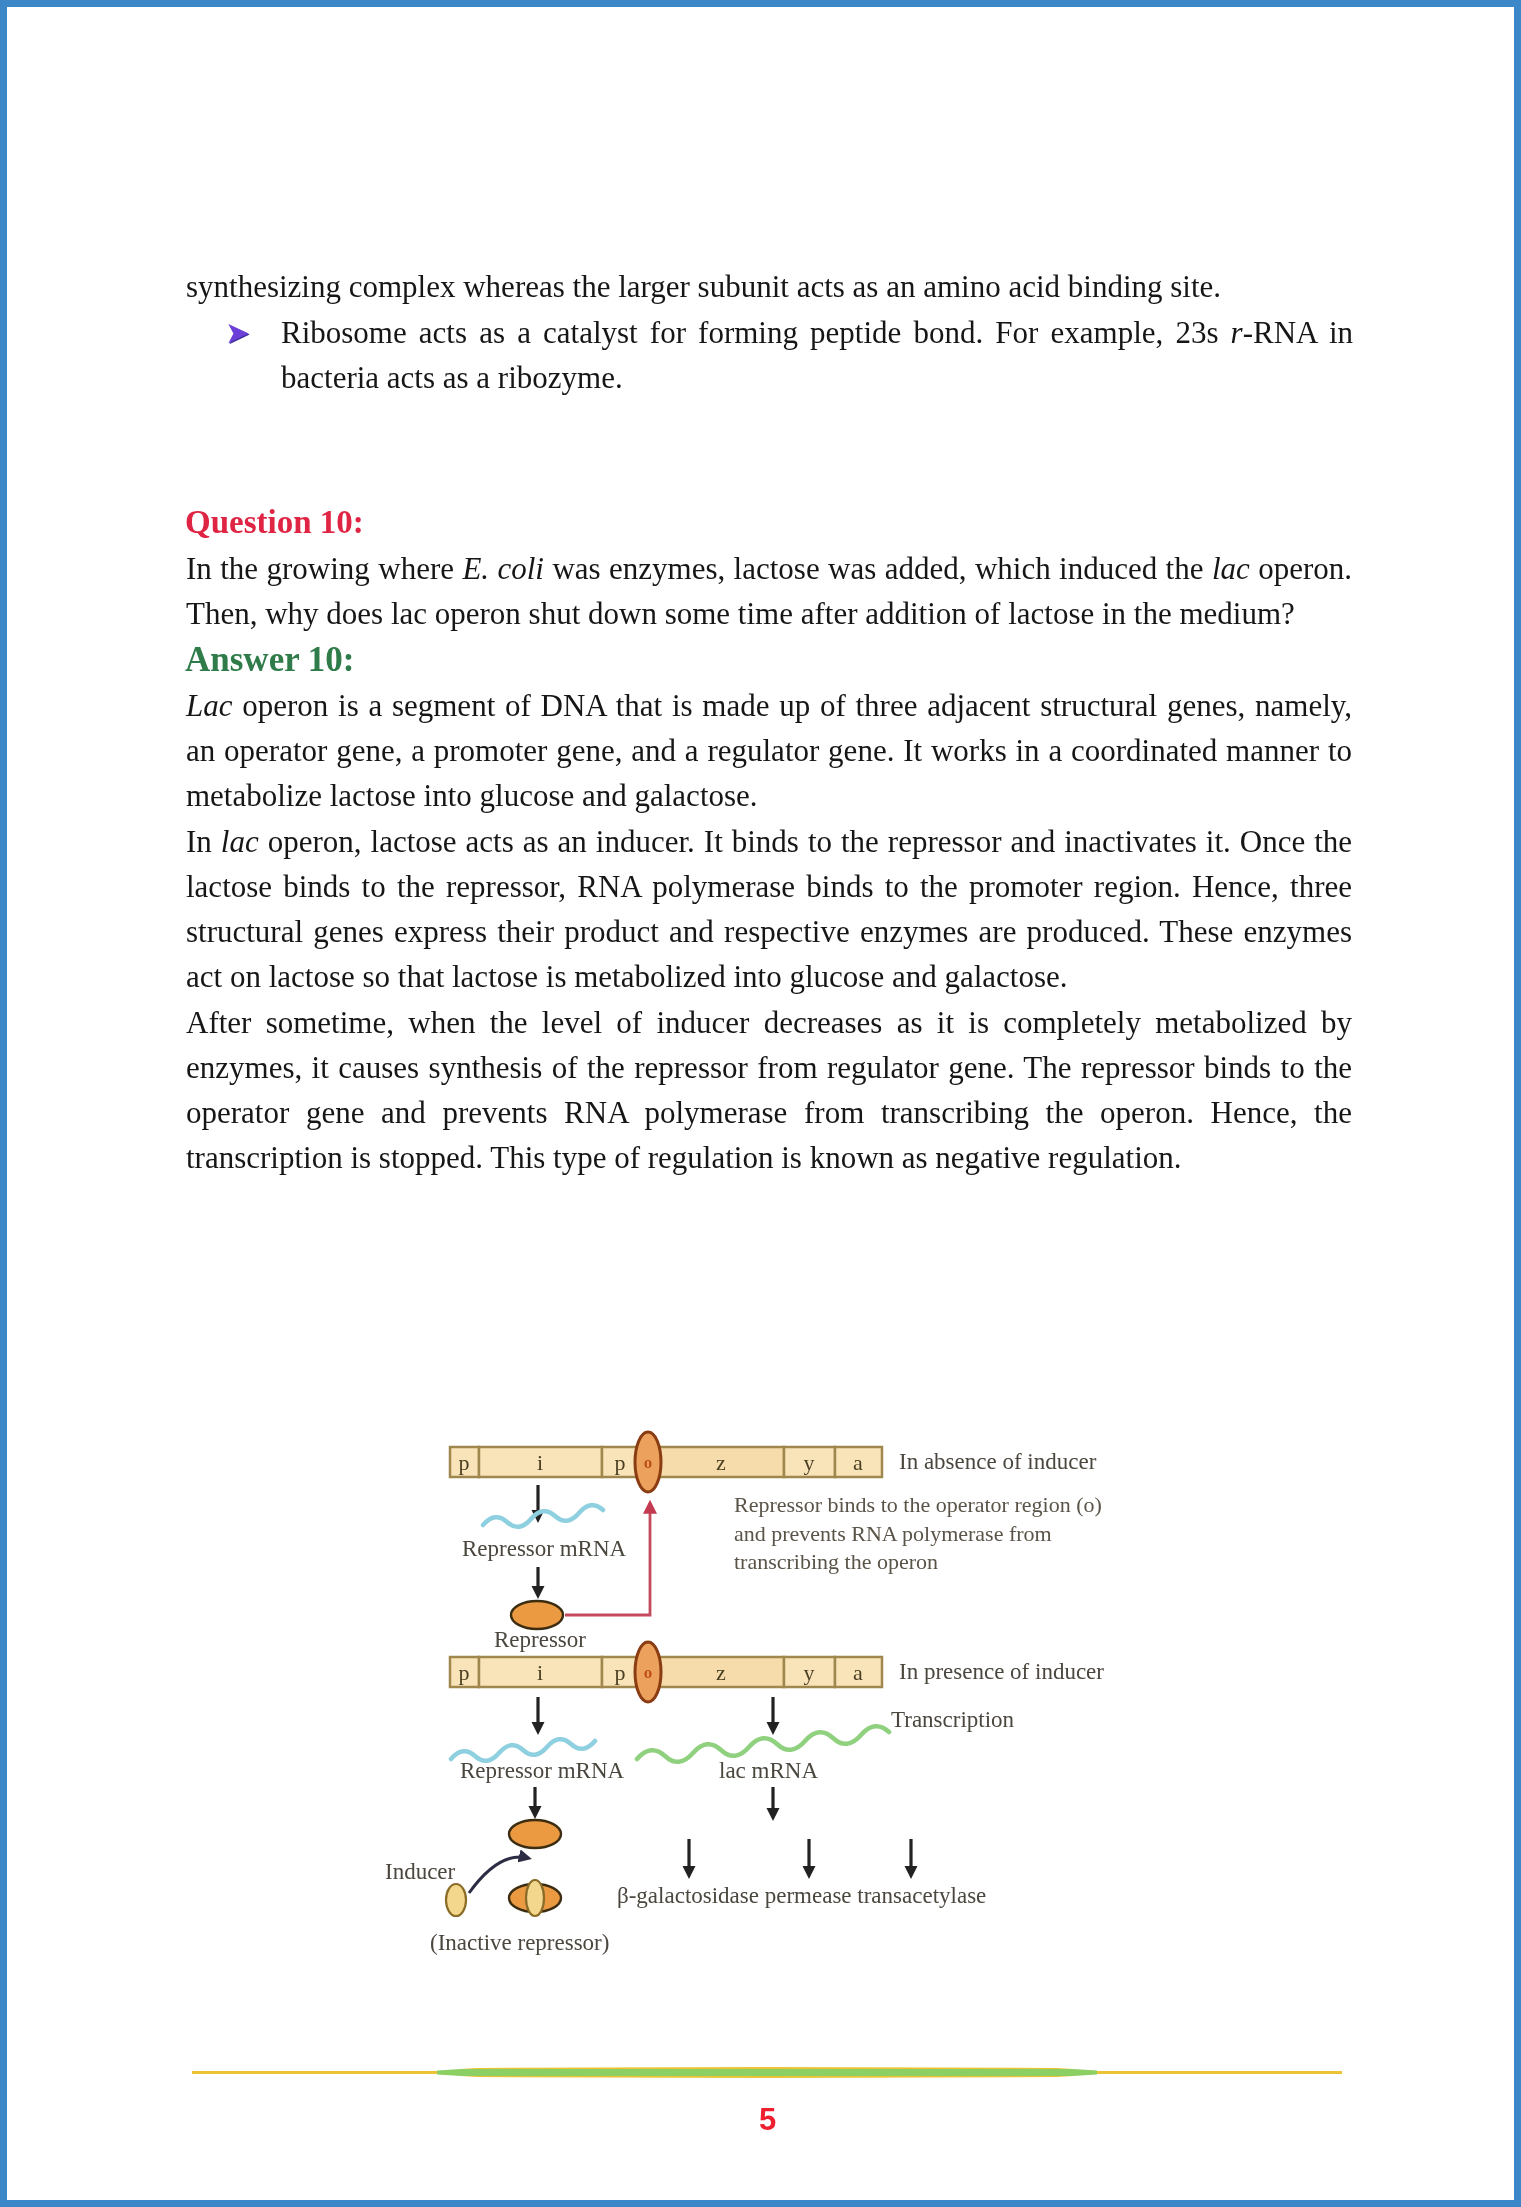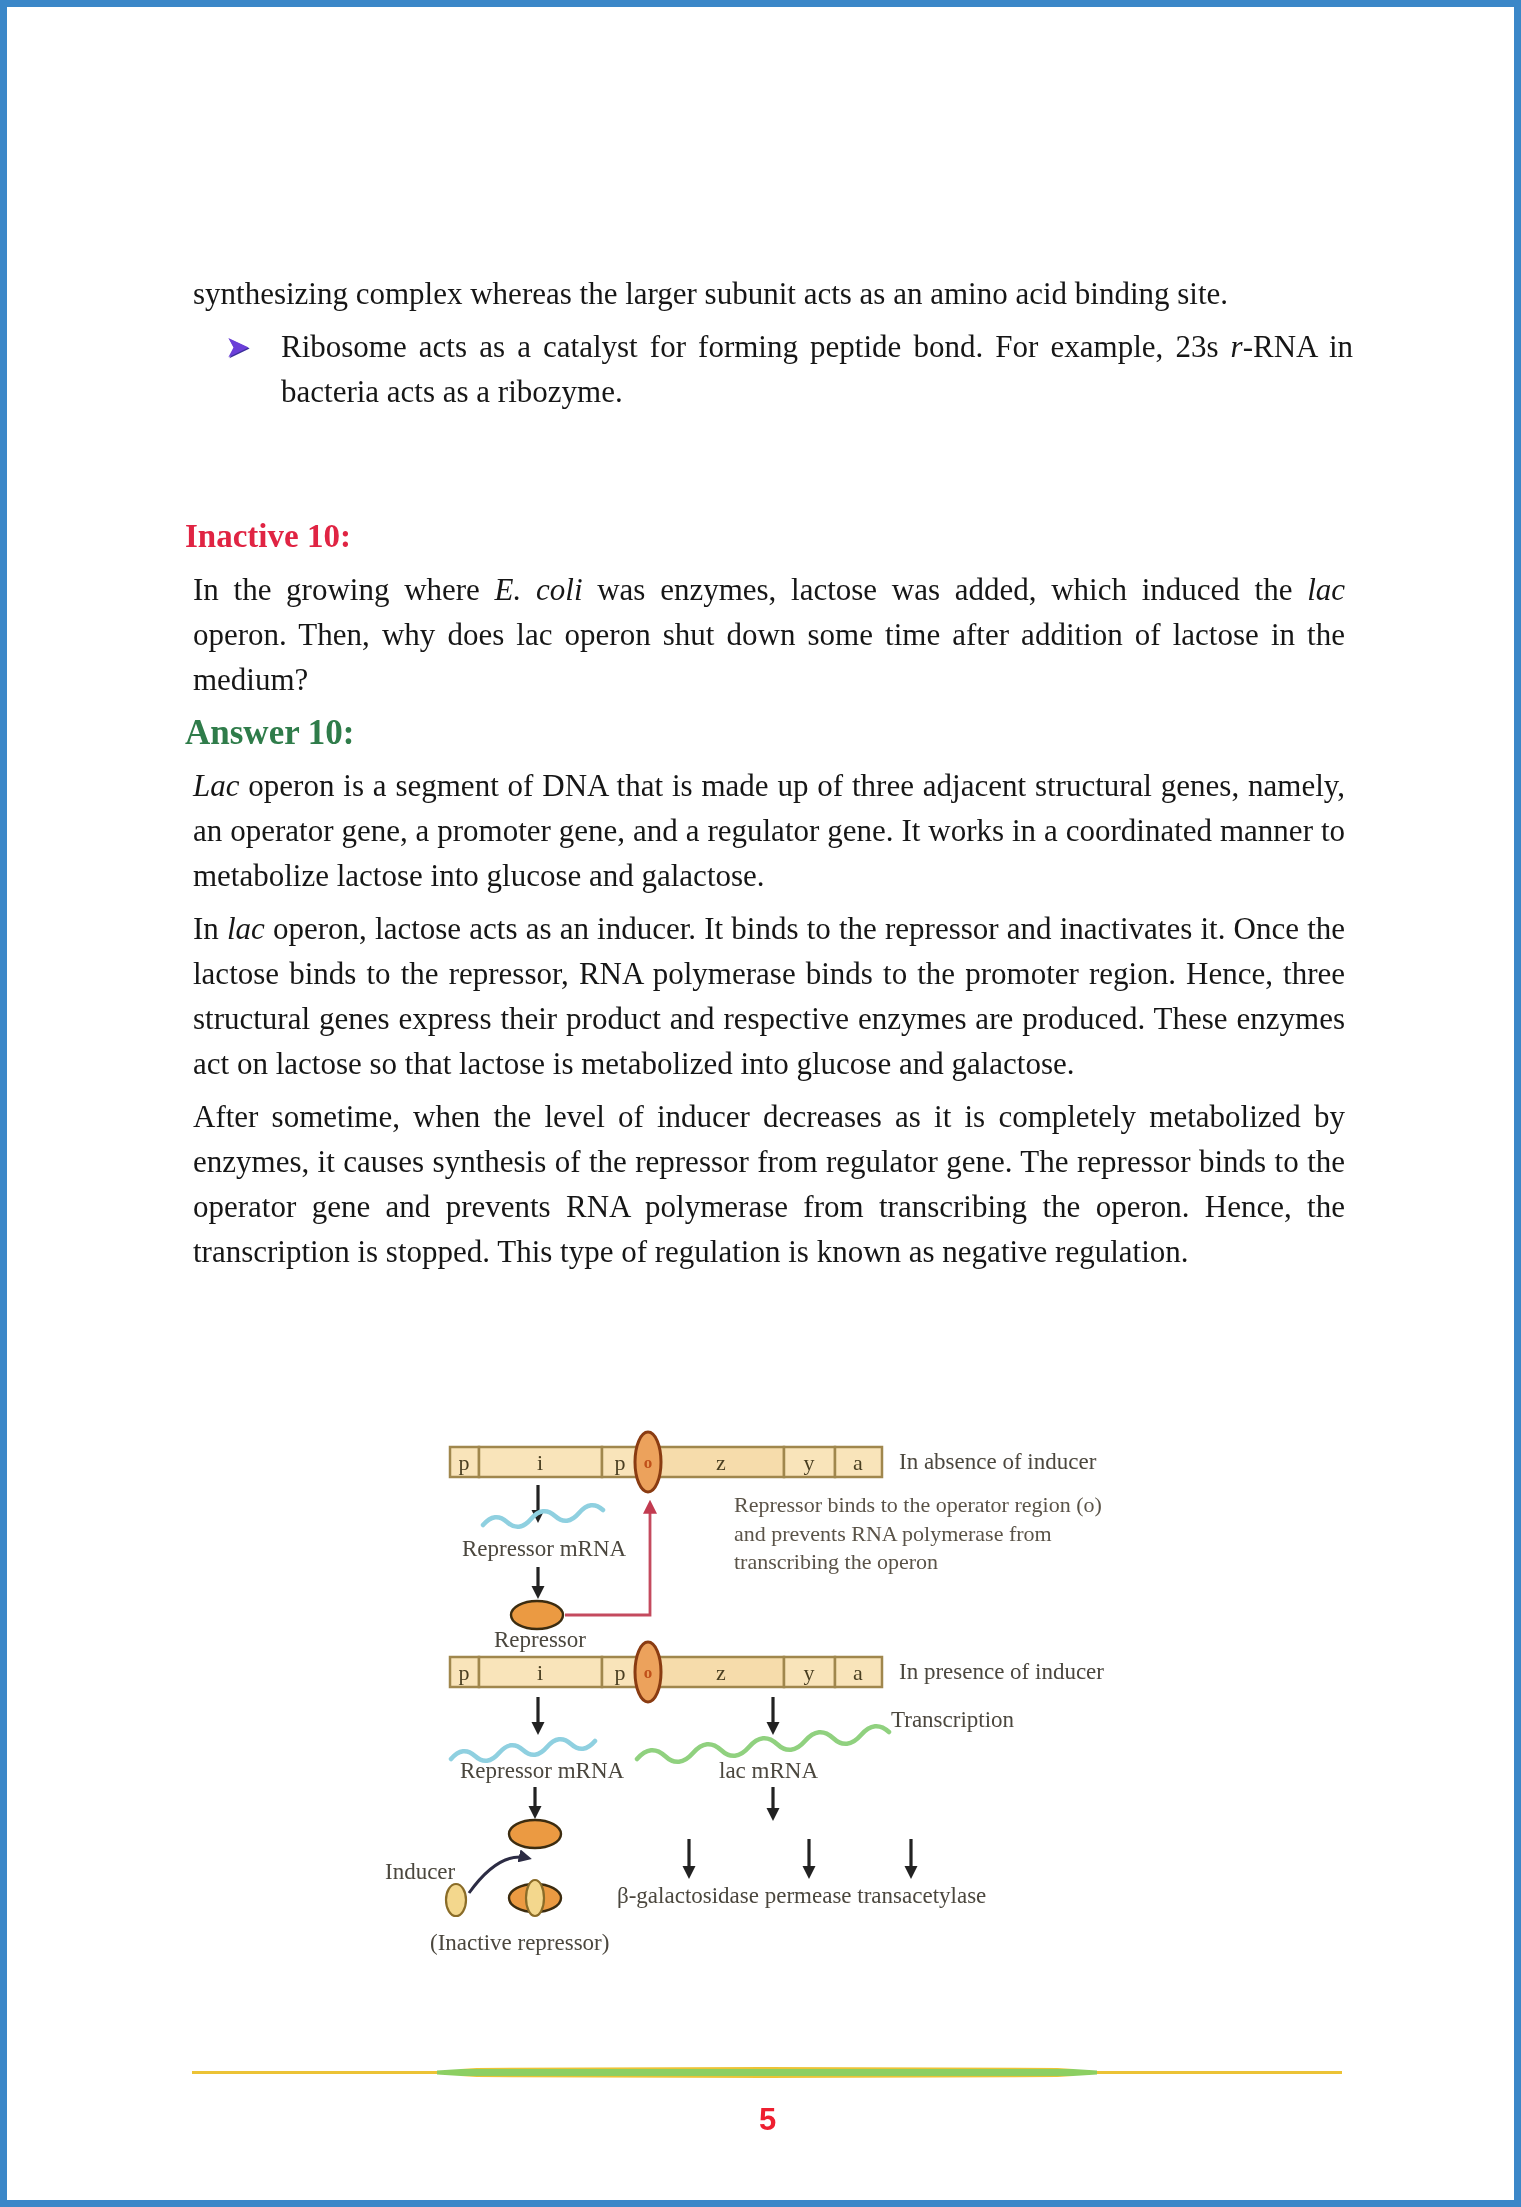--- a/index.html
+++ b/index.html
@@ -51,21 +51,21 @@
   }
   .bullet-text{flex:1;}
   .q-heading{
     margin-top:100px;font-weight:bold;font-size:33px;line-height:45px;
     color:var(--question_red);text-align:left;
   }
   .a-heading{
     font-weight:bold;font-size:35px;line-height:45px;
     color:var(--answer_green);text-align:left;
   }
-  .para{margin:8px;}
+  .para{margin:1px;}
   
   .diagram{position:absolute;left:370px;top:1410px;width:830px;height:600px;}
   .cell{fill:var(--strip_fill);stroke:var(--strip_stroke);stroke-width:2.5;}
   .cell.alt{fill:var(--strip_fill_alt);}
   .seg-letter{font:22px "Liberation Serif",serif;fill:#4a3f22;text-anchor:middle;}
   .op-oval{fill:var(--operator_fill);stroke:var(--operator_stroke);stroke-width:3;}
   .op-letter{font:bold 17px "Liberation Serif",serif;fill:var(--operator_letter);text-anchor:middle;}
   .dlabel{font:23px "Liberation Serif",serif;fill:var(--diagram_text);}
   .ddesc{font:22px "Liberation Serif",serif;fill:#5a5348;}
   .flow{stroke:#222;stroke-width:3.2;fill:none;}
@@ -95,21 +95,21 @@
 
   <div class="content">
 
     <p class="para continuation"><span>synthesizing complex whereas the larger subunit acts as an amino acid binding site.</span></p>
 
     <div class="bullet-row">
       <span class="bullet-glyph">➤</span>
       <span class="bullet-text"><span>Ribosome acts as a catalyst for forming peptide bond. For example, 23s </span><i>r</i><span>-RNA in bacteria acts as a ribozyme.</span></span>
     </div>
 
-    <div class="q-heading">Inactive 10:</div>
+    <div class="q-heading">Question 10:</div>
 
     <p class="para"><span>In the growing where </span><i>E. coli</i><span> was enzymes, lactose was added, which induced the </span><i>lac</i><span> operon. Then, why does lac operon shut down some time after addition of lactose in the medium?</span></p>
 
     <div class="a-heading">Answer 10:</div>
 
     <p class="para"><i>Lac</i><span> operon is a segment of DNA that is made up of three adjacent structural genes, namely, an operator gene, a promoter gene, and a regulator gene. It works in a coordinated manner to metabolize lactose into glucose and galactose.</span></p>
 
     <p class="para"><span>In </span><i>lac</i><span> operon, lactose acts as an inducer. It binds to the repressor and inactivates it. Once the lactose binds to the repressor, RNA polymerase binds to the promoter region. Hence, three structural genes express their product and respective enzymes are produced. These enzymes act on lactose so that lactose is metabolized into glucose and galactose.</span></p>
 
     <p class="para"><span>After sometime, when the level of inducer decreases as it is completely metabolized by enzymes, it causes synthesis of the repressor from regulator gene. The repressor binds to the operator gene and prevents RNA polymerase from transcribing the operon. Hence, the transcription is stopped. This type of regulation is known as negative regulation.</span></p>

